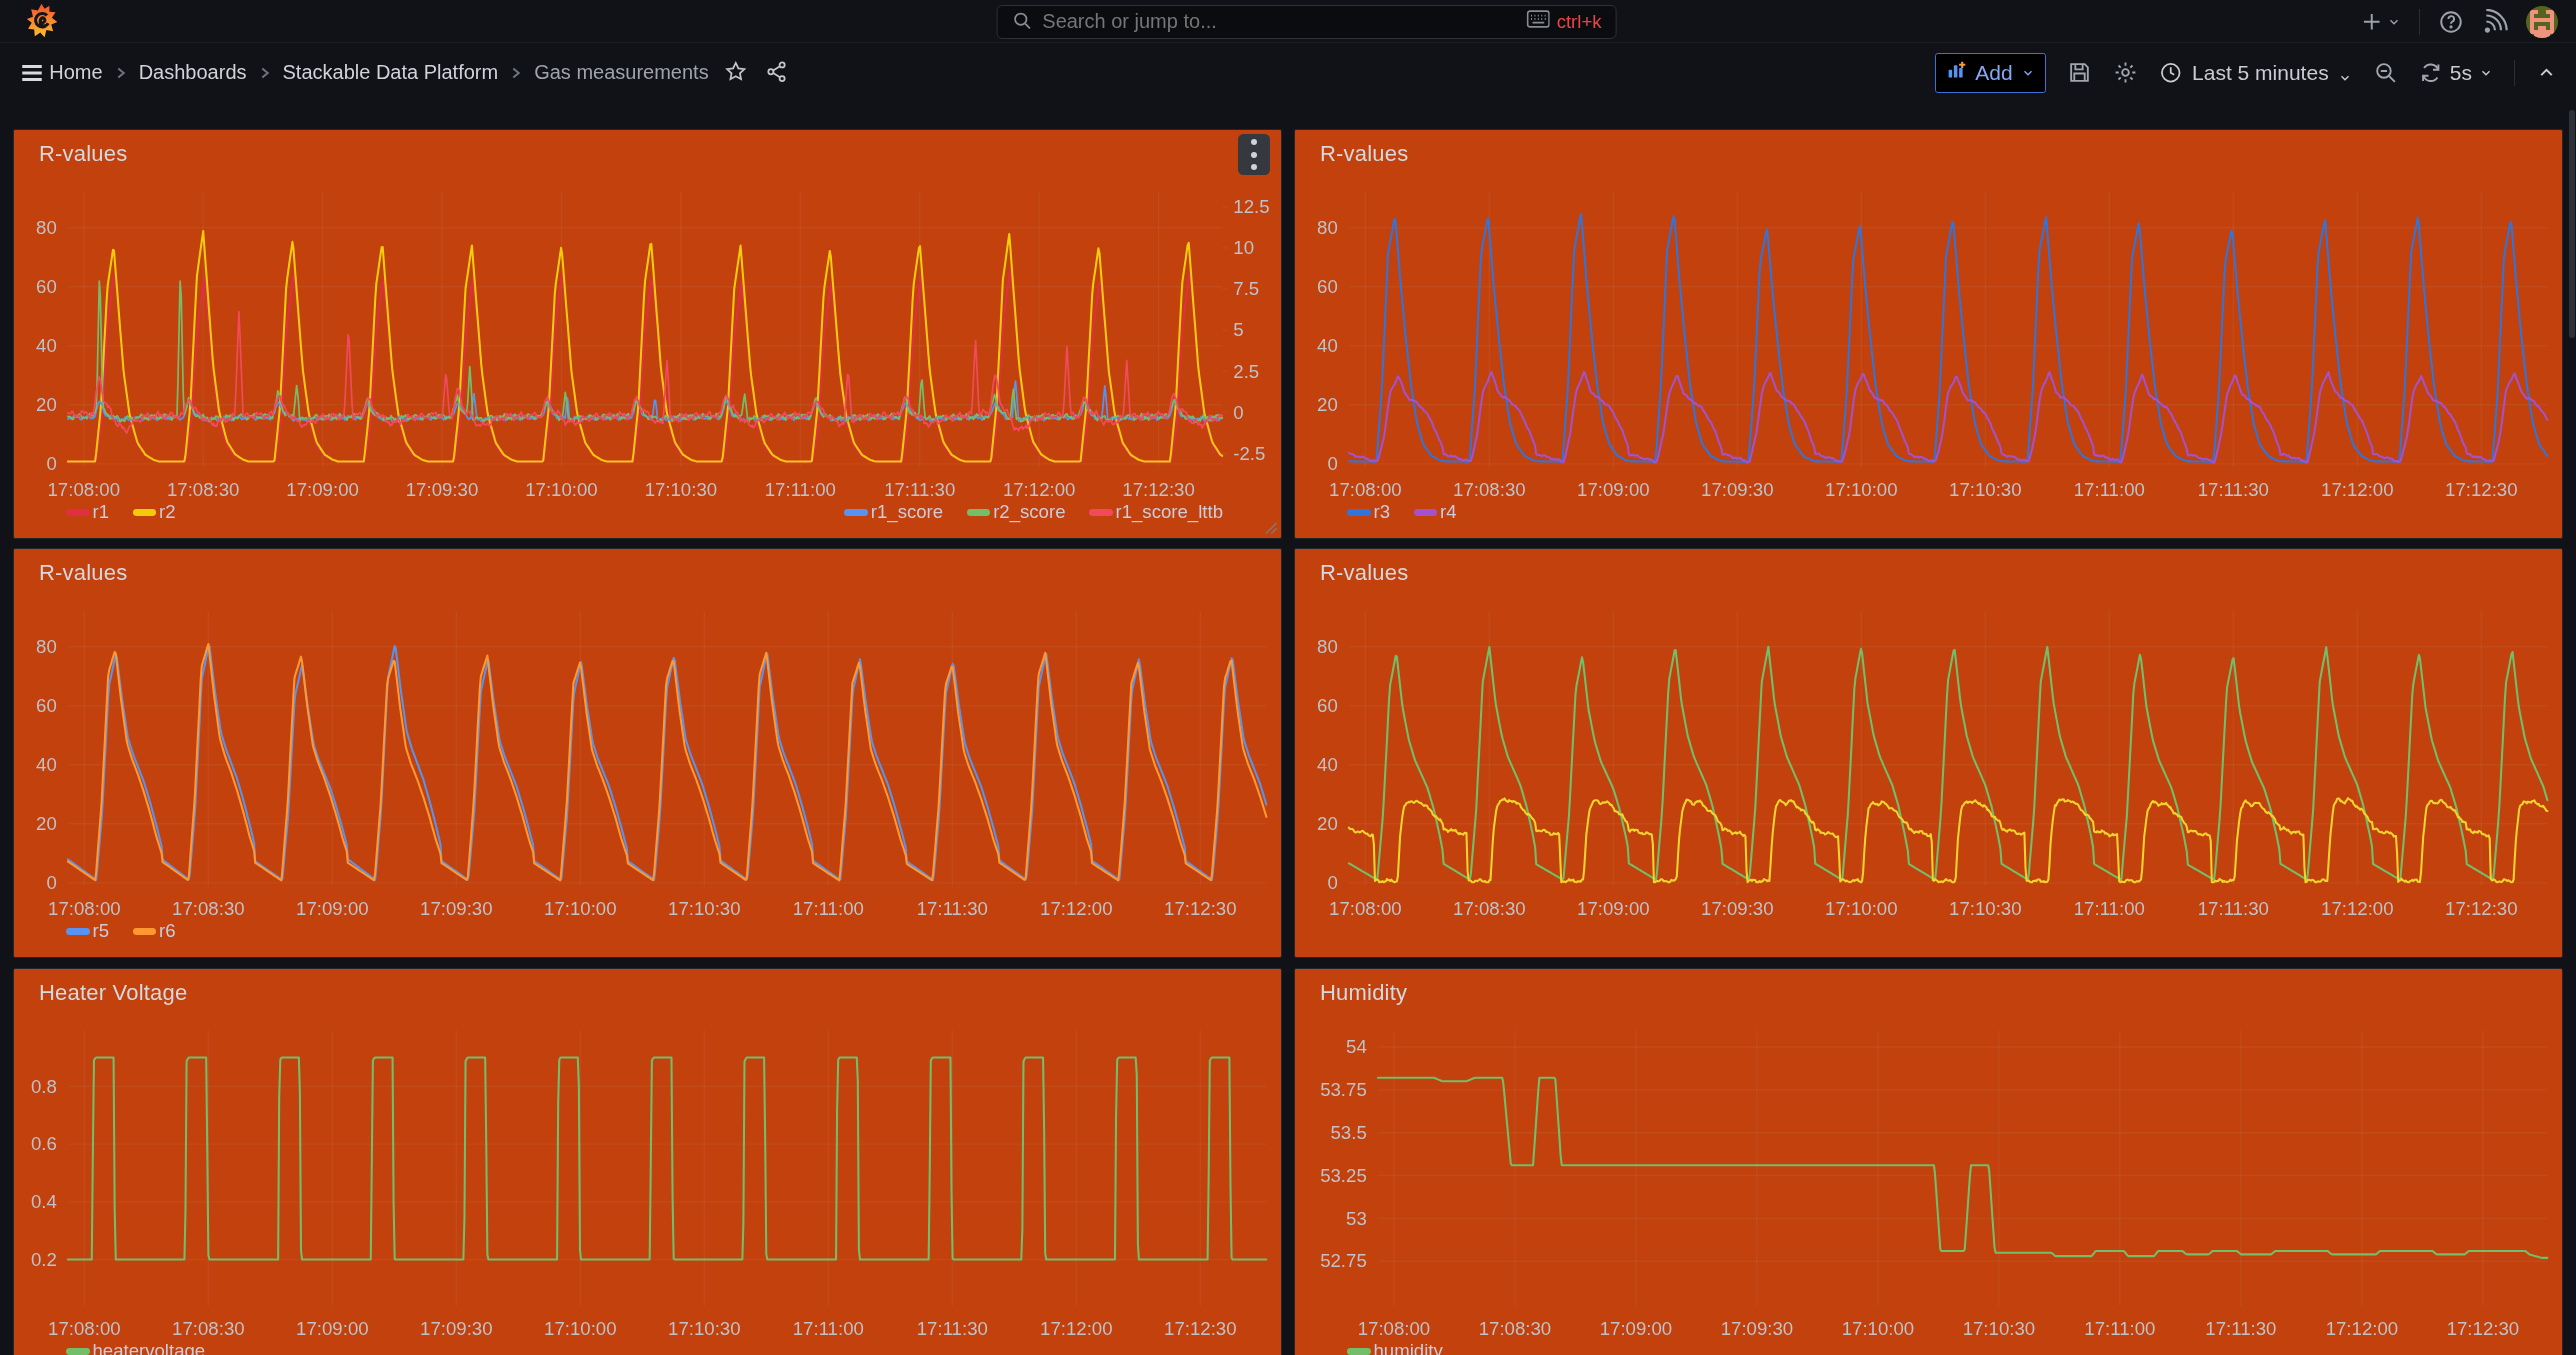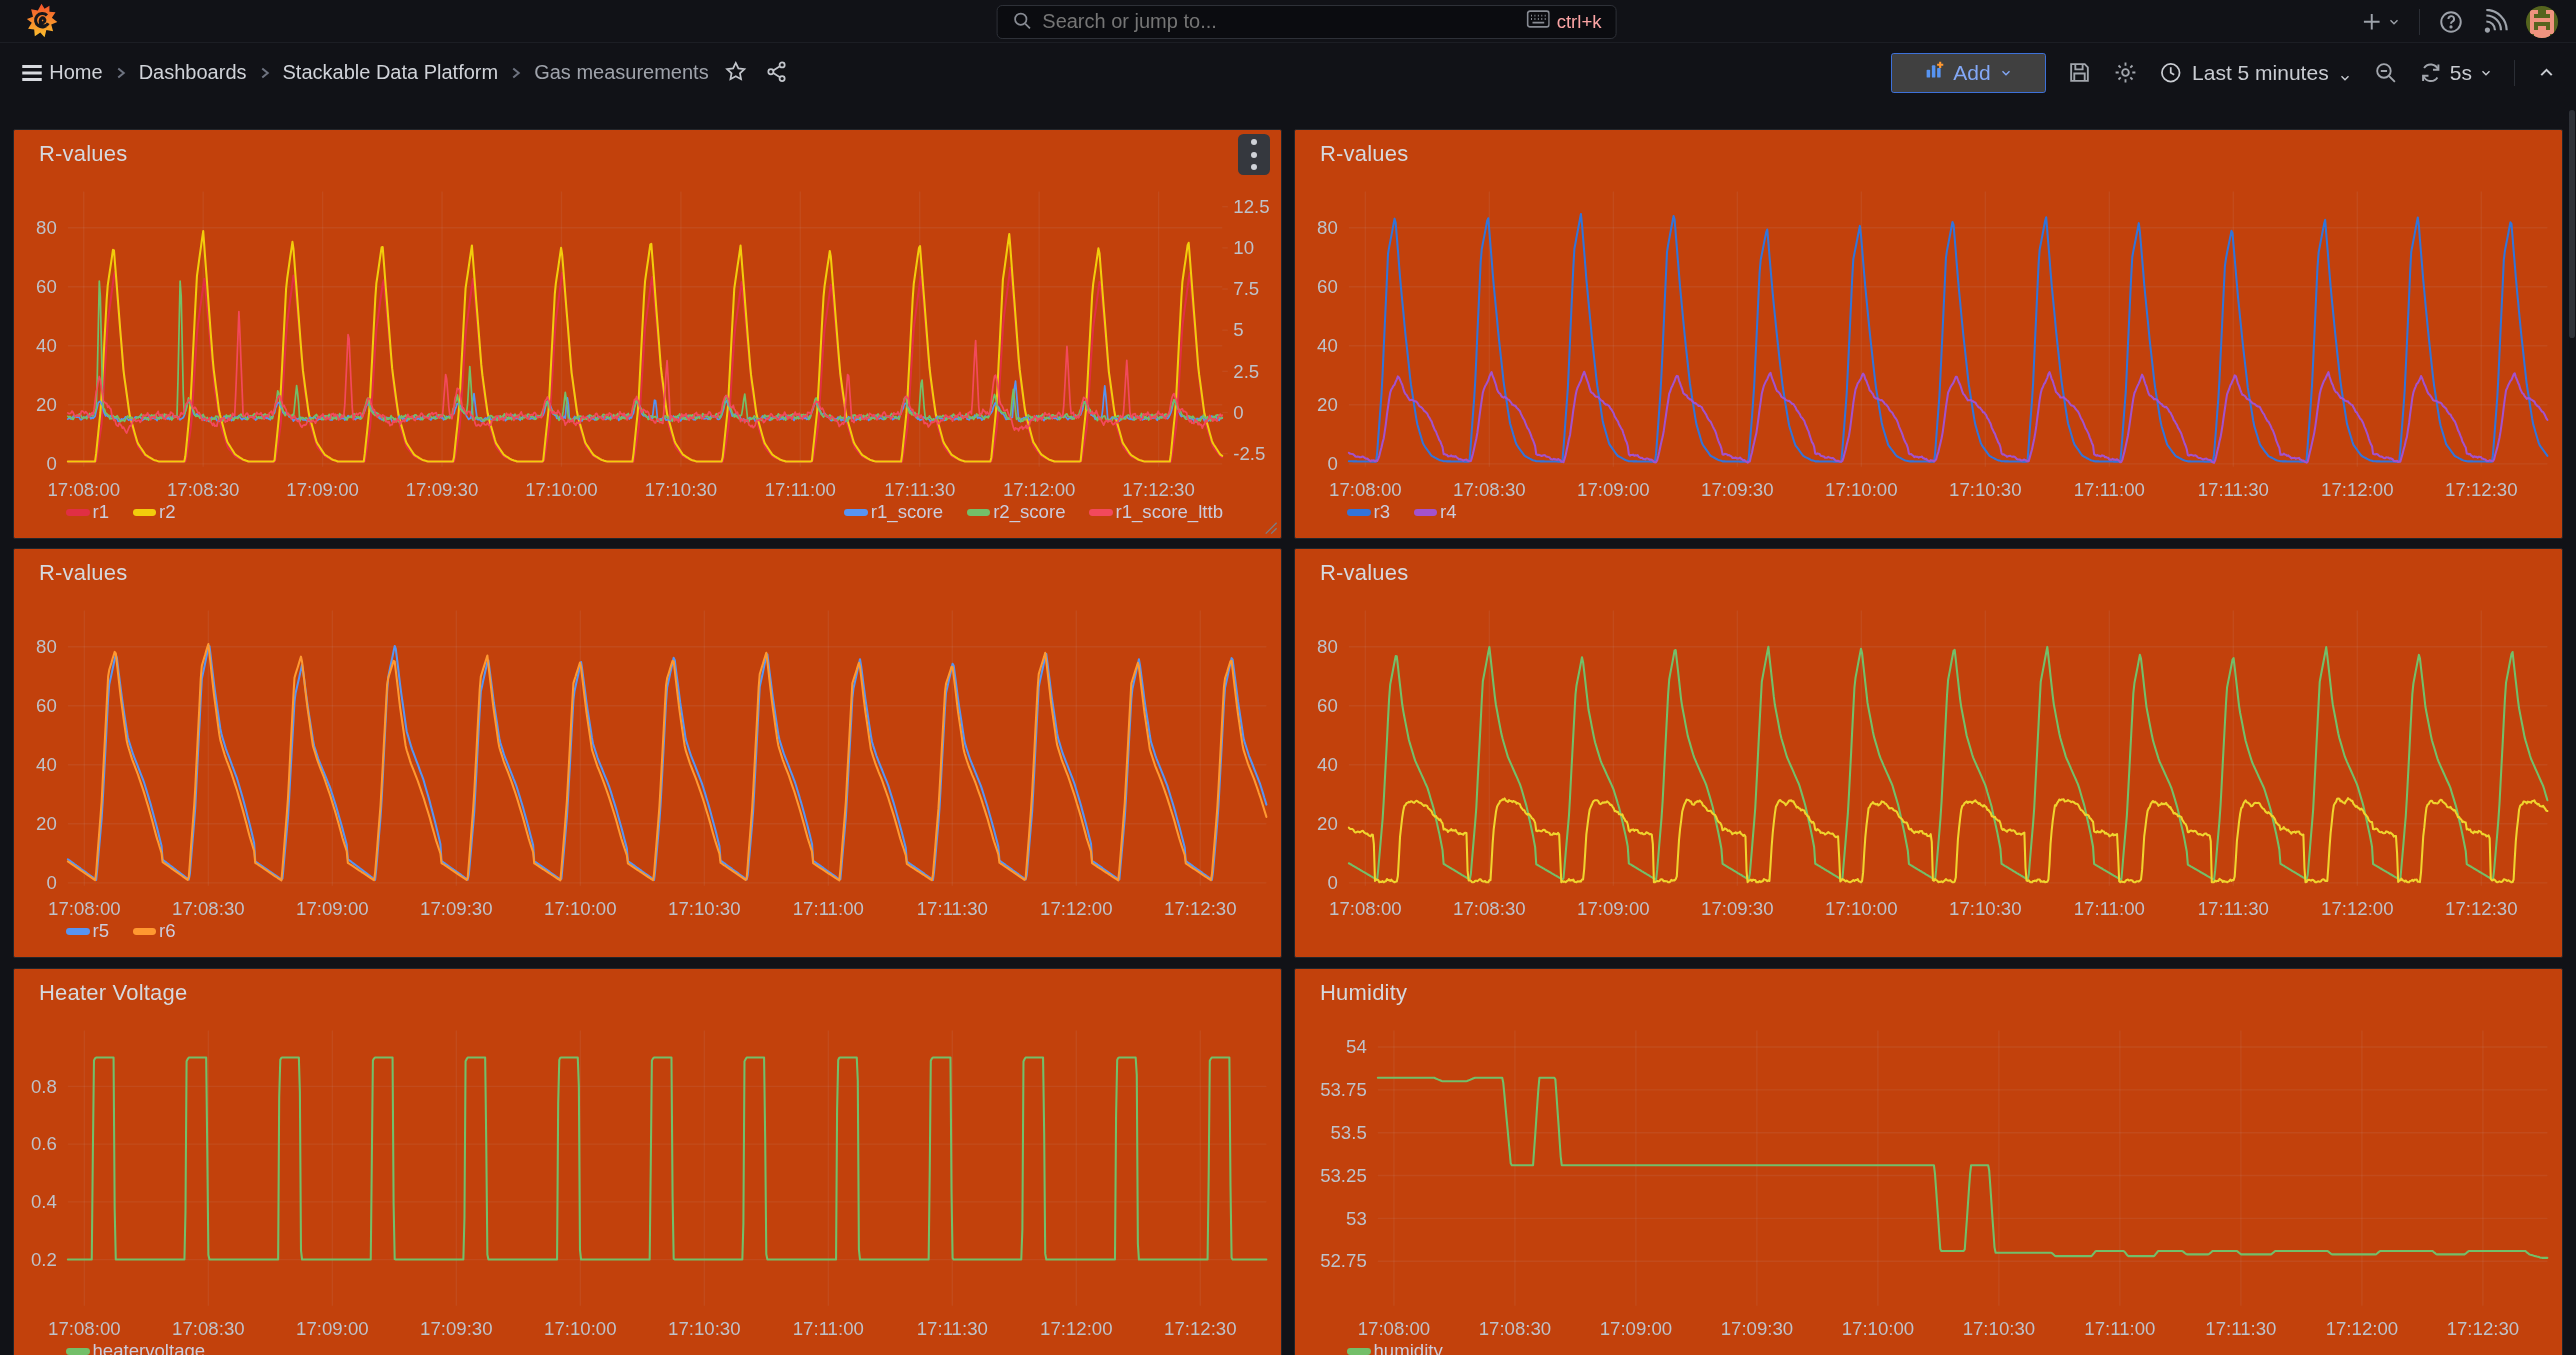--- a/index.html
+++ b/index.html
@@ -8,38 +8,38 @@
 
   
   .topnav { position:absolute; left:0; top:0; width:2576px; height:43px;
     display:flex; align-items:center; background:#111217; border-bottom:0.7px solid #1c1e24; }
   .logo { width:40px; height:36px; margin-left:22px; display:flex; align-items:center; }
   .searchbox { position:absolute; left:50%; top:4.8px; transform:translateX(-47%);
     width:620px; height:34px; background:#0b0c10; border:0.7px solid #2e3138; border-radius:5.5px;
     display:flex; align-items:center; padding:4px 14px; color:#878b93; }
   .searchbox input { flex:1; background:transparent; border:none; outline:none;
     color:#878b93; font-size:20px; font-family:inherit; margin-left:9.7px; }
-  .searchbox .short { display:flex; align-items:center; gap:7px; font-size:18.6px; color:#fca5a5; }
+  .searchbox .short { display:flex; align-items:center; gap:7px; font-size:18.6px; color:#ef4444; }
   .nav-right { position:absolute; right:18px; top:0; height:43px; display:flex; align-items:center; gap:18px; }
   .ibtn { display:flex; align-items:center; justify-content:center; color:#9da2aa;
     background:transparent; border:none; cursor:pointer; gap:4.1px; }
   .vdiv { width:0.7px; height:26px; background:#2b2e35; }
   .avatar { width:32px; height:32px; border-radius:50%; overflow:hidden; }
 
   
   .subnav { position:absolute; left:0; top:43px; width:2576px; height:59px;
     display:flex; align-items:center; background:#111217; padding:0 19.3px; }
   .crumbs { display:flex; align-items:center; gap:11px; margin-left:4px; font-size:20px; }
   .crumbs .item { color:#d0d3d9; cursor:pointer; white-space:nowrap; }
   .crumbs .item.current { color:#9fa3ab; }
   .crumbs .sep { display:flex; }
   .crumb-icons { display:flex; align-items:center; gap:18px; margin-left:15px; color:#c3c6cc; }
   .sub-right { margin-left:auto; display:flex; align-items:center; gap:21px; }
-  .addbtn { display:flex; align-items:center; gap:8.3px; height:40px; padding:0 32px;
-    background:#404040; border:0.7px solid #3d71d9; border-radius:2.8px; color:#83a8f6;
+  .addbtn { display:flex; align-items:center; gap:8.3px; height:40px; padding:0 10px;
+    background:#000000; border:0.7px solid #3d71d9; border-radius:2.8px; color:#83a8f6;
     font-size:21px; cursor:pointer; }
   .tool { color:#a2a6ad; }
   .timepick { display:flex; align-items:flex-end; gap:9.7px; color:#c9ccd2; font-size:21px; cursor:pointer; }
   .interval { display:flex; align-items:center; gap:7px; color:#c9ccd2; font-size:21px; cursor:pointer; }
 
   
   .panel { position:absolute; width:1269px; height:410px; background:#c2410c;
     border:0.7px solid #22252b; border-radius:2.1px; }
   .panel-title { position:absolute; left:25px; top:11px; font-size:22px; font-weight:500;
     color:#d6d9de; letter-spacing:0.2px; cursor:pointer; }

